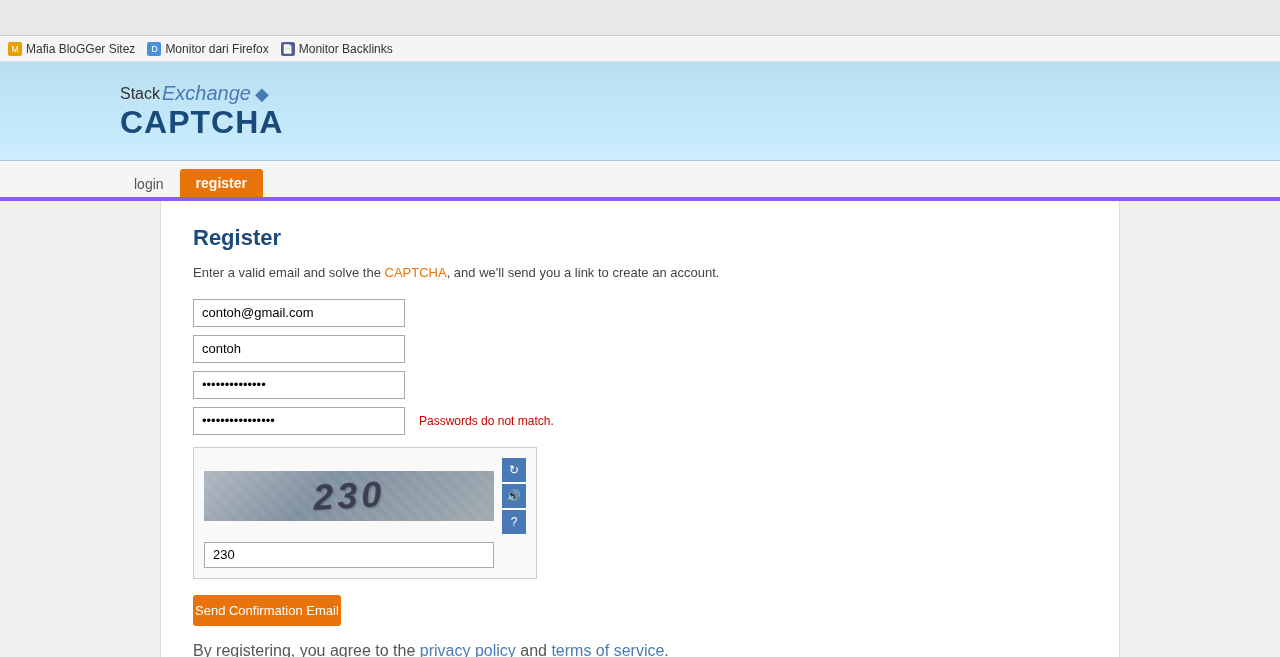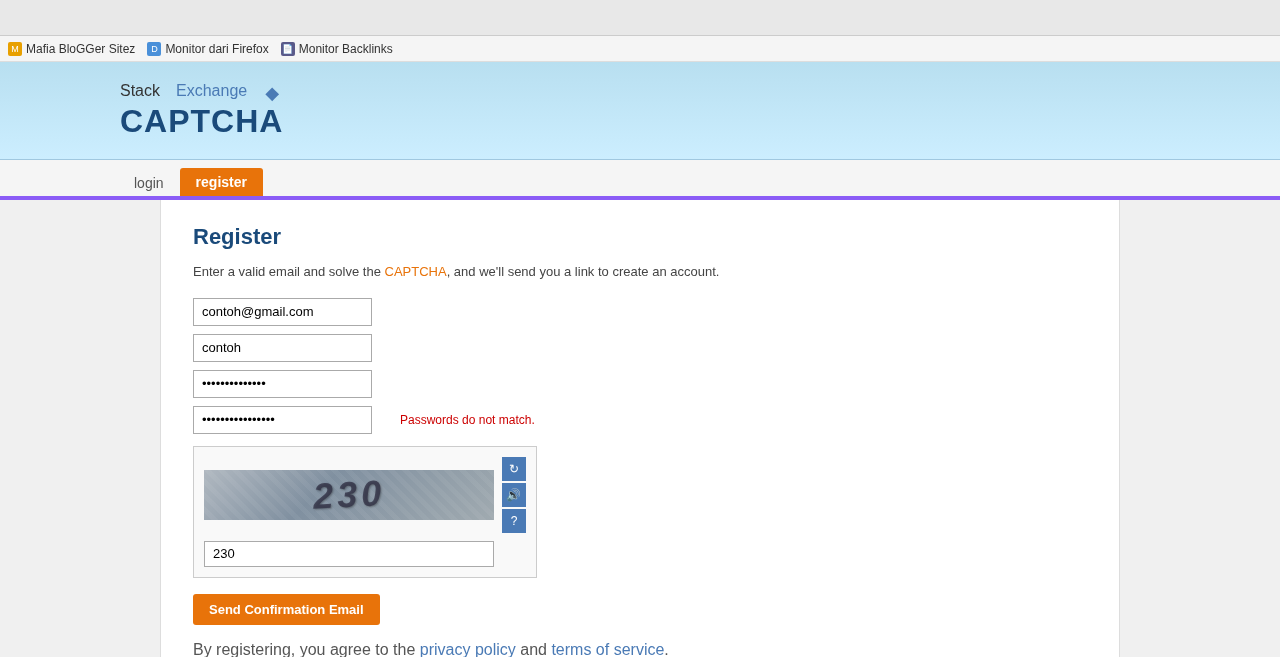--- a/index.html
+++ b/index.html
@@ -62,31 +62,33 @@
       padding: 20px 0 20px 120px;
       border-bottom: 1px solid #a0c8e0;
     }
     .site-logo {
       display: flex;
       flex-direction: column;
       align-items: flex-start;
     }
     .logo-top {
       display: flex;
-      gap: 16px;
+      align-items: center;
+      gap: 2px;
     }
     .logo-stack {
       color: #333;
       font-size: 16px;
       font-weight: normal;
     }
     .logo-exchange {
       color: #4a7ab5;
-      font-size: 16px;
+      font-size: 20px;
       font-weight: normal;
+      font-style: italic;
     }
     .logo-diamond {
       color: #4a7ab5;
       font-size: 18px;
       margin-left: 2px;
     }
     .logo-openid {
       color: #1a4a7a;
       font-size: 32px;
       font-weight: bold;
@@ -147,34 +149,34 @@
       margin-bottom: 16px;
       line-height: 1.5;
     }
     .intro-text .captcha-word { color: #e8730a; }
 
     
     .form-field {
       margin-bottom: 8px;
     }
     .form-input {
-      width: 179px;
+      width: 212px;
       height: 28px;
       border: 1px solid #aaa;
       padding: 4px 8px;
       font-size: 13px;
       outline: none;
       background: white;
     }
 
     
     .field-with-error {
       display: flex;
       align-items: center;
-      gap: 28px;
+      gap: 14px;
     }
     .error-text {
       color: #c00;
       font-size: 12px;
     }
 
     
     .captcha-container {
       border: 1px solid #ccc;
       background: #f9f9f9;
@@ -272,23 +274,23 @@
       padding: 3px 8px;
       font-size: 13px;
       outline: none;
     }
 
     
     .submit-btn {
       background: #e8730a;
       color: white;
       border: none;
-      padding: 8px 16px;
+      padding: 8px 2px;
       font-size: 13px;
-      font-weight: bold;
+      font-weight: normal;
       cursor: pointer;
       border-radius: 3px;
       margin-top: 4px;
       margin-bottom: 16px;
     }
 
     
     .legal-text {
       font-size: 16px;
       color: #555;

